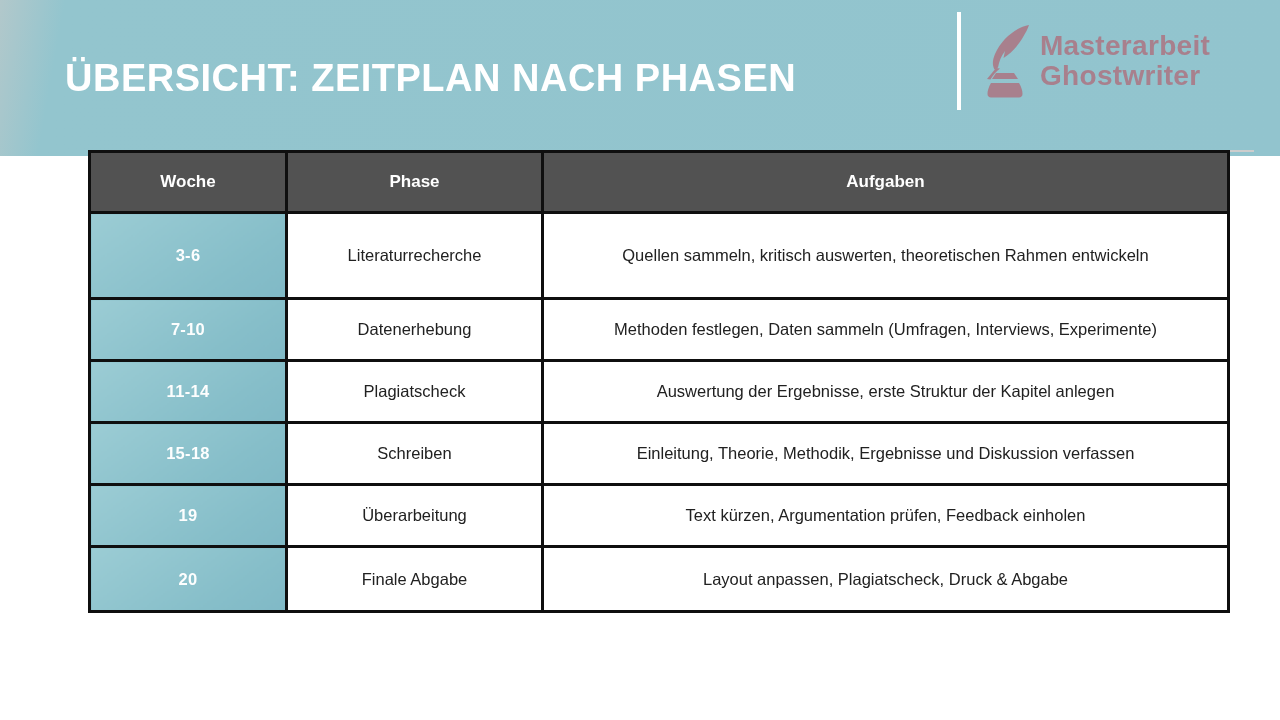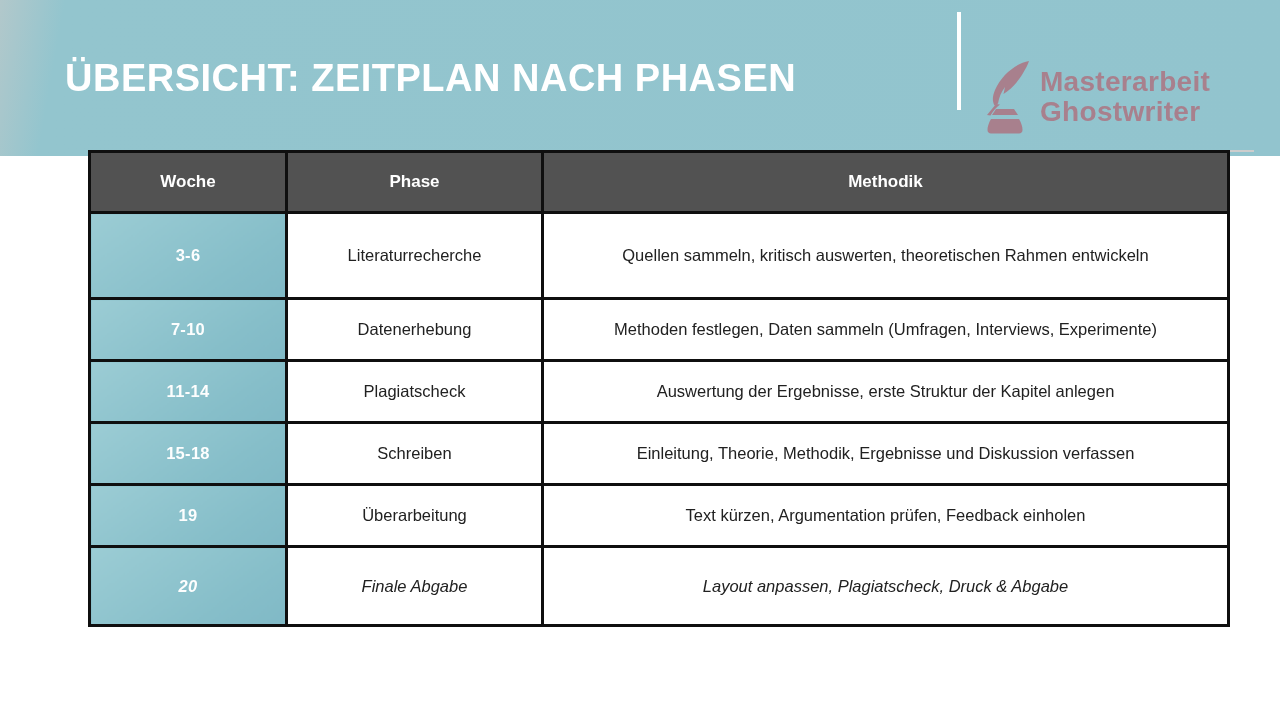--- a/index.html
+++ b/index.html
@@ -36,21 +36,20 @@
     left: 957px; top: 12px;
     width: 3.5px; height: 98px;
     background: #ffffff;
   }
   .logo {
     position: absolute;
     left: 984px; top: 24px;
     display: flex;
     align-items: center;
     gap: 10px;
-    margin-top: 36px;
   }
   .logo-icon { width: 46px; height: 74px; }
   .logo-text {
     color: #a8808d;
     font-size: 28px;
     font-weight: bold;
     line-height: 1.07;
     letter-spacing: 0.3px;
   }
 
@@ -75,21 +74,21 @@
     background: #525252;
     color: #ffffff;
     font-size: 17px;
     font-weight: bold;
     height: 61px;
   }
   .schedule th.col-week  { width: 197px; }
   .schedule th.col-phase { width: 256px; }
   .schedule tbody tr { height: 62px; }
   .schedule tbody tr:first-child { height: 86px; }
-  .schedule tbody tr:last-child  { height: 79px; font-style: italic; }
+  .schedule tbody tr:last-child  { height: 65px; }
   td.week-cell {
     background: linear-gradient(145deg, #9bccd4 0%, #86bec9 70%, #80b9c6 100%);
     color: #fdfefe;
     font-size: 16.5px;
     font-weight: bold;
     letter-spacing: 0.3px;
   }
   td.phase-cell {
     background: #ffffff;
     color: #212121;
@@ -142,21 +141,21 @@
 </div>
 
 <div class="corner-line"></div>
 
 <div class="table-wrap">
   <table class="schedule">
     <thead>
       <tr>
         <th class="col-week">Woche</th>
         <th class="col-phase">Phase</th>
-        <th class="col-tasks">Methodik</th>
+        <th class="col-tasks">Aufgaben</th>
       </tr>
     </thead>
     <tbody>
 
   <tr>
     <td class="week-cell">3-6</td>
     <td class="phase-cell">Literaturrecherche</td>
     <td class="tasks-cell">Quellen sammeln, kritisch auswerten, theoretischen Rahmen entwickeln</td>
   </tr>
 

